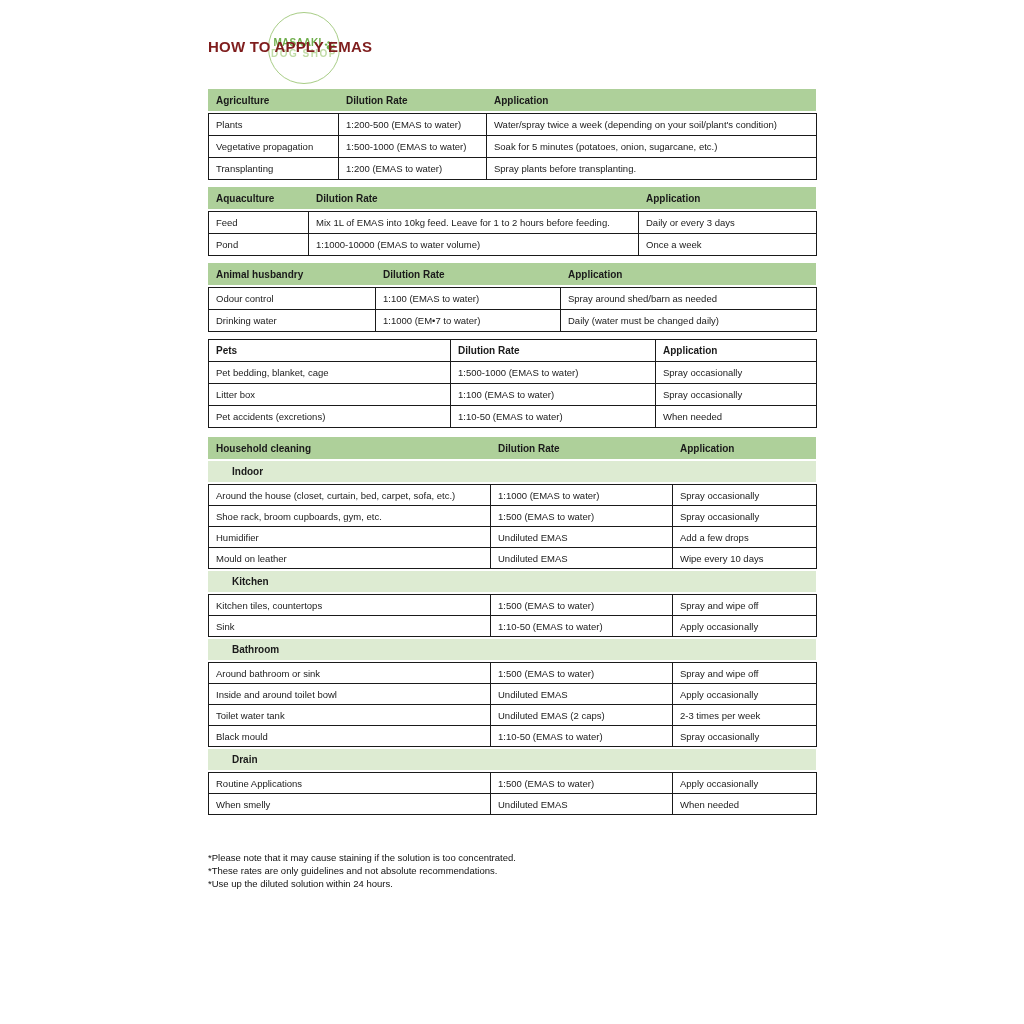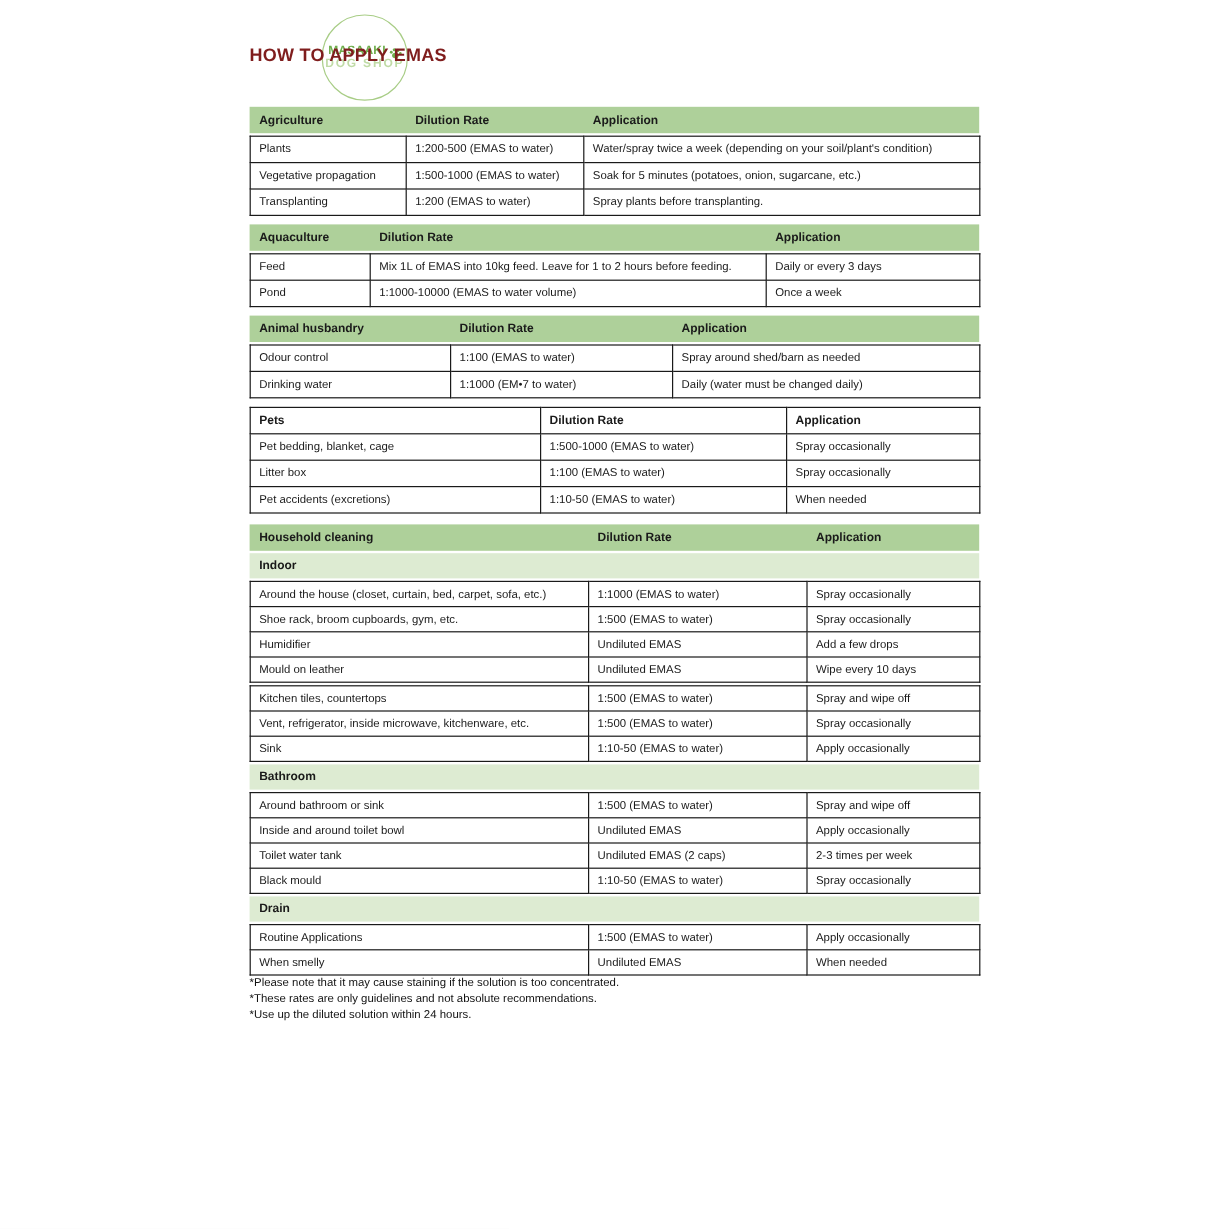--- a/index.html
+++ b/index.html
@@ -19,23 +19,23 @@
   
   .tbl-block { margin-top:7px; }
   .tbl-head { display:flex; align-items:center; height:22px; background:#aed09a; font-size:10px; font-weight:bold; }
   .tbl-head span { padding-left:8px; }
 
   table { border-collapse:collapse; table-layout:fixed; width:608px; margin-top:2px; }
   td { border:1px solid #1a1a1a; height:22px; font-size:9.5px; padding:0 2px 0 7px; vertical-align:middle; white-space:nowrap; overflow:hidden; background:#fff; }
   td.th { font-weight:bold; font-size:10px; }
 
   .household td { height:21px; }
-  .section-row { margin-top:2px; height:21px; background:#ddebd2; display:flex; align-items:center; padding-left:8px; font-size:10px; font-weight:bold; }
-
-  .notes { font-size:9.5px; line-height:13px; color:#111; }
+  .section-row { margin-top:2px; height:21px; background:#ddebd2; display:flex; align-items:center; padding-left:24px; font-size:10px; font-weight:bold; }
+
+  .notes { margin-top:36px; font-size:9.5px; line-height:13px; color:#111; }
 </style>
 </head>
 <body>
 
 <div class="page">
 
   <div class="logo">
     <div class="logo-row">
       <span class="logo-name">MASAAKI</span>
       <span class="paw">
@@ -205,36 +205,32 @@
           <td>Add a few drops</td>
         </tr>
         <tr>
           <td>Mould on leather</td>
           <td>Undiluted EMAS</td>
           <td>Wipe every 10 days</td>
         </tr>
       </tbody>
         </table>
 
+      <div class="section-row">Kitchen</div>
       <table>
         <colgroup>
             <col style="width:282px">
             <col style="width:182px">
             <col style="width:144px">
           </colgroup>
         <tbody>
             <tr>
           <td>Kitchen tiles, countertops</td>
           <td>1:500 (EMAS to water)</td>
           <td>Spray and wipe off</td>
-        </tr>
-        <tr>
-          <td>Vent, refrigerator, inside microwave, kitchenware, etc.</td>
-          <td>1:500 (EMAS to water)</td>
-          <td>Spray occasionally</td>
         </tr>
         <tr>
           <td>Sink</td>
           <td>1:10-50 (EMAS to water)</td>
           <td>Apply occasionally</td>
         </tr>
       </tbody>
         </table>
 
       <div class="section-row">Bathroom</div>

